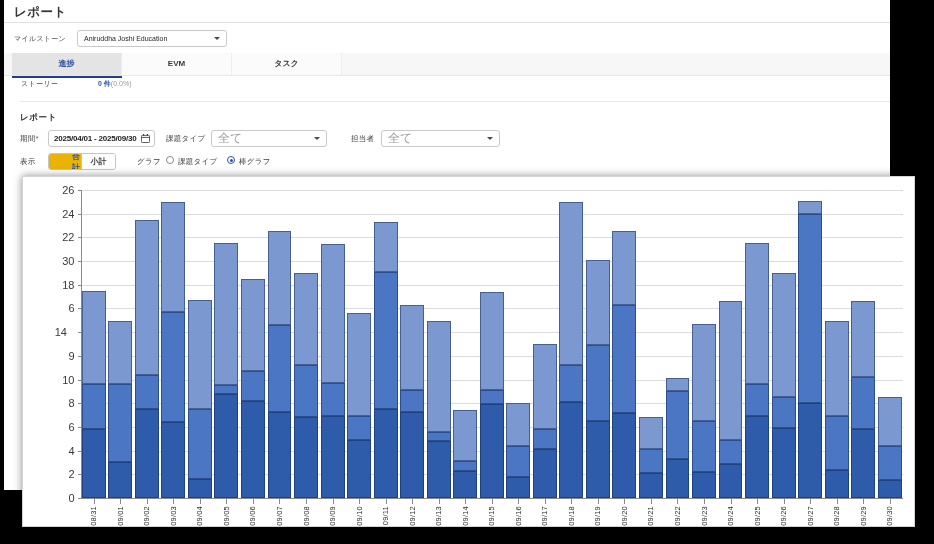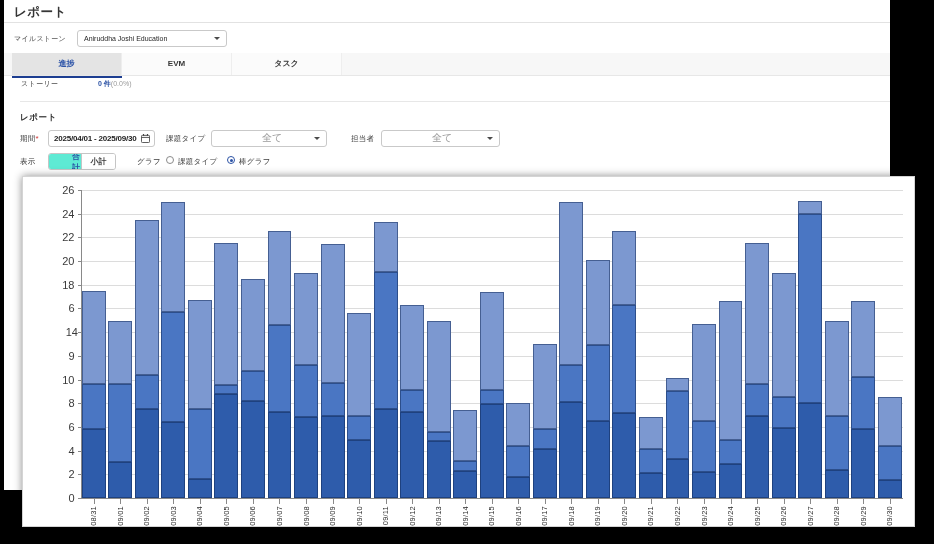--- a/index.html
+++ b/index.html
@@ -35,28 +35,28 @@
   .section-title { position:absolute; left:16px; top:112px; font-size:8.5px; font-weight:bold; color:#333; letter-spacing:0.6px; }
 
   .flabel { position:absolute; font-size:7.5px; color:#3b3b3b; top:134px; letter-spacing:0.3px; }
   .req { color:#d03333; font-size:8px; }
 
   .date-input { position:absolute; left:44px; top:129.5px; width:107px; height:17px; border:1px solid #c9c9c9; border-radius:3px; background:#fff; display:flex; align-items:center; padding:0 4px 0 5px; }
   .date-input .date-text { font-size:8px; font-weight:600; color:#222; white-space:nowrap; flex:1; letter-spacing:-0.2px; }
   .cal-icon { flex:none; width:9px; height:9px; }
 
   .filter-select { position:absolute; top:129.5px; height:17px; border:1px solid #c9c9c9; border-radius:3px; background:#fff; display:flex; align-items:center; padding:0 6px; }
-  .filter-select .sel-text { font-size:10px; color:#9b9b9b; flex:1; white-space:nowrap;margin-left:44px; }
+  .filter-select .sel-text { font-size:12px; color:#9b9b9b; flex:1; white-space:nowrap; }
   #issue-type-select { left:207px; width:116px; }
   #assignee-select { left:377px; width:119px; }
 
   
   .toggle-group { position:absolute; left:44px; top:153px; height:17px; display:flex; border:1px solid #c5c5c5; border-radius:3px; overflow:hidden; background:#fff; }
   .toggle-btn { width:33px; height:100%; display:flex; align-items:center; justify-content:center; font-size:8px; font-weight:bold; color:#3a3a3a; background:#fff; cursor:pointer; }
-  .toggle-btn.active { background:#5eead4; color:#2b52a5; border-right:1px solid #c5c5c5;padding-left:23px; }
+  .toggle-btn.active { background:#eab308; color:#2b52a5; border-right:1px solid #c5c5c5;padding-left:23px; }
   .toggle-row-label { top:157px; }
   .radio { position:absolute; top:156px; width:8px; height:8px; border-radius:50%; background:#fff; }
   .radio.off { border:1px solid #8a8a8a; }
   .radio.on  { border:1px solid #2b52a5; }
   .radio.on::after { content:""; position:absolute; left:1.5px; top:1.5px; width:3px; height:3px; border-radius:50%; background:#2b52a5; }
   .radio-label { position:absolute; top:157px; font-size:7.5px; color:#3b3b3b; letter-spacing:0.3px; }
 
   
   .chart-panel { position:absolute; left:22px; top:176px; width:893px; height:351px; background:#fff; border:1px solid #d4d4d4; box-shadow:0 0 8px rgba(0,0,0,0.45); }
   #plot { position:absolute; left:0; top:0; width:100%; height:100%; }
@@ -150,30 +150,30 @@
       <div class="ytick" style="left: 54.5px; top: 226.231px;"></div>
       <div class="ylabel" style="left: 17.5px; top: 221.231px;">8</div>
       <div class="gridline" style="left: 57.5px; top: 202.538px; width: 822.5px;"></div>
       <div class="ytick" style="left: 54.5px; top: 202.538px;"></div>
       <div class="ylabel" style="left: 17.5px; top: 197.538px;">10</div>
       <div class="gridline" style="left: 57.5px; top: 178.846px; width: 822.5px;"></div>
       <div class="ytick" style="left: 54.5px; top: 178.846px;"></div>
       <div class="ylabel" style="left: 17.5px; top: 173.846px;">9</div>
       <div class="gridline" style="left: 57.5px; top: 155.154px; width: 822.5px;"></div>
       <div class="ytick" style="left: 54.5px; top: 155.154px;"></div>
-      <div class="ylabel" style="left: 21px; top: 150.154px;">14</div>
+      <div class="ylabel" style="left: 10px; top: 150.154px;">14</div>
       <div class="gridline" style="left: 57.5px; top: 131.462px; width: 822.5px;"></div>
       <div class="ytick" style="left: 54.5px; top: 131.462px;"></div>
       <div class="ylabel" style="left: 17.5px; top: 126.462px;">6</div>
       <div class="gridline" style="left: 57.5px; top: 107.769px; width: 822.5px;"></div>
       <div class="ytick" style="left: 54.5px; top: 107.769px;"></div>
       <div class="ylabel" style="left: 17.5px; top: 102.769px;">18</div>
       <div class="gridline" style="left: 57.5px; top: 84.0769px; width: 822.5px;"></div>
       <div class="ytick" style="left: 54.5px; top: 84.0769px;"></div>
-      <div class="ylabel" style="left: 17.5px; top: 79.0769px;">20</div>
+      <div class="ylabel" style="left: 17.5px; top: 79.0769px;">30</div>
       <div class="gridline" style="left: 57.5px; top: 60.3846px; width: 822.5px;"></div>
       <div class="ytick" style="left: 54.5px; top: 60.3846px;"></div>
       <div class="ylabel" style="left: 17.5px; top: 55.3846px;">22</div>
       <div class="gridline" style="left: 57.5px; top: 36.6923px; width: 822.5px;"></div>
       <div class="ytick" style="left: 54.5px; top: 36.6923px;"></div>
       <div class="ylabel" style="left: 17.5px; top: 31.6923px;">24</div>
       <div class="gridline" style="left: 57.5px; top: 13px; width: 822.5px;"></div>
       <div class="ytick" style="left: 54.5px; top: 13px;"></div>
       <div class="ylabel" style="left: 17.5px; top: 8px;">26</div>
       <div class="bar-seg" style="left: 58.8px; width: 23.9323px; top: 252.292px; height: 68.7077px; background: rgb(46, 92, 171); border: 1px solid rgba(13, 38, 84, 0.5);"></div>

